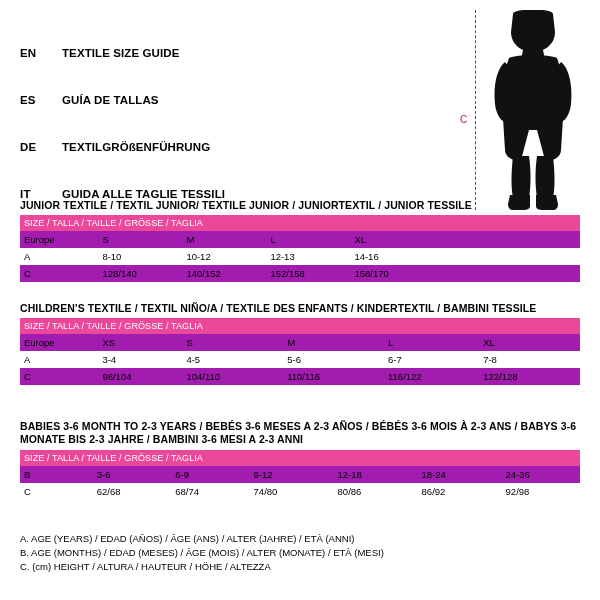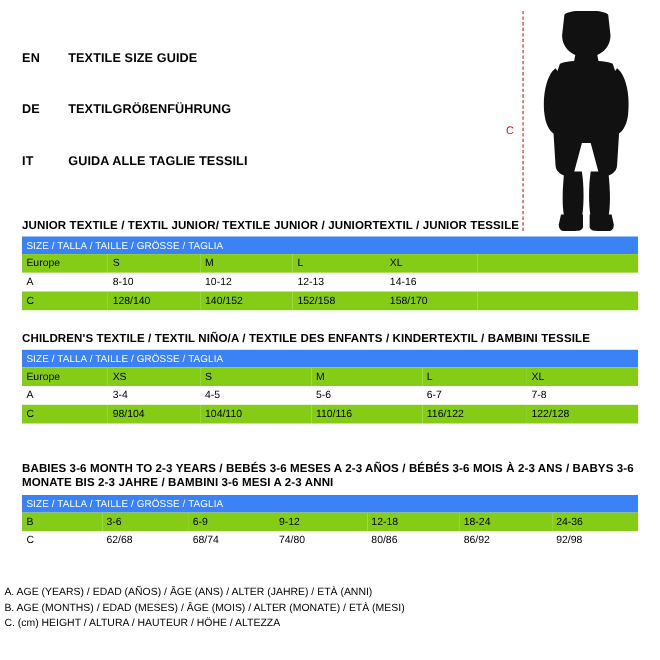--- a/index.html
+++ b/index.html
@@ -98,54 +98,58 @@
     width: 100%;
     table-layout: fixed;
   }
   table.size-table td {
     font-size: 9.5px;
     padding: 3px 0 3px 4px;
     vertical-align: middle;
     color: #000;
   }
   tr.head-row td {
-    background: #3b82f6;
+    background: #ec4899;
     color: #ffffff;
     font-size: 9px;
     font-weight: normal;
     letter-spacing: 0.1px;
     padding: 3px 0 3px 4px;
   }
   tr.alt-row td {
-    background: #84cc16;
+    background: #a21caf;
   }
   tr.plain-row td {
     background: #ffffff;
   }
 
   
   .legend {
     position: absolute;
-    left: 4px;
+    left: 20px;
     width: 560px;
   }
   .legend div {
     font-size: 9.5px;
     line-height: 14px;
   }
 </style>
 </head>
 <body>
 
 <div class="page">
 
   <div class="header">
     <div class="lang-row">
       <span class="lang-code">EN</span>
       <span class="lang-title">TEXTILE SIZE GUIDE</span>
+    </div>
+    <div class="lang-row">
+      <span class="lang-code">ES</span>
+      <span class="lang-title">GUÍA DE TALLAS</span>
     </div>
     <div class="lang-row">
       <span class="lang-code">DE</span>
       <span class="lang-title">TEXTILGRÖßENFÜHRUNG</span>
     </div>
     <div class="lang-row">
       <span class="lang-code">IT</span>
       <span class="lang-title">GUIDA ALLE TAGLIE TESSILI</span>
     </div>
   </div>

